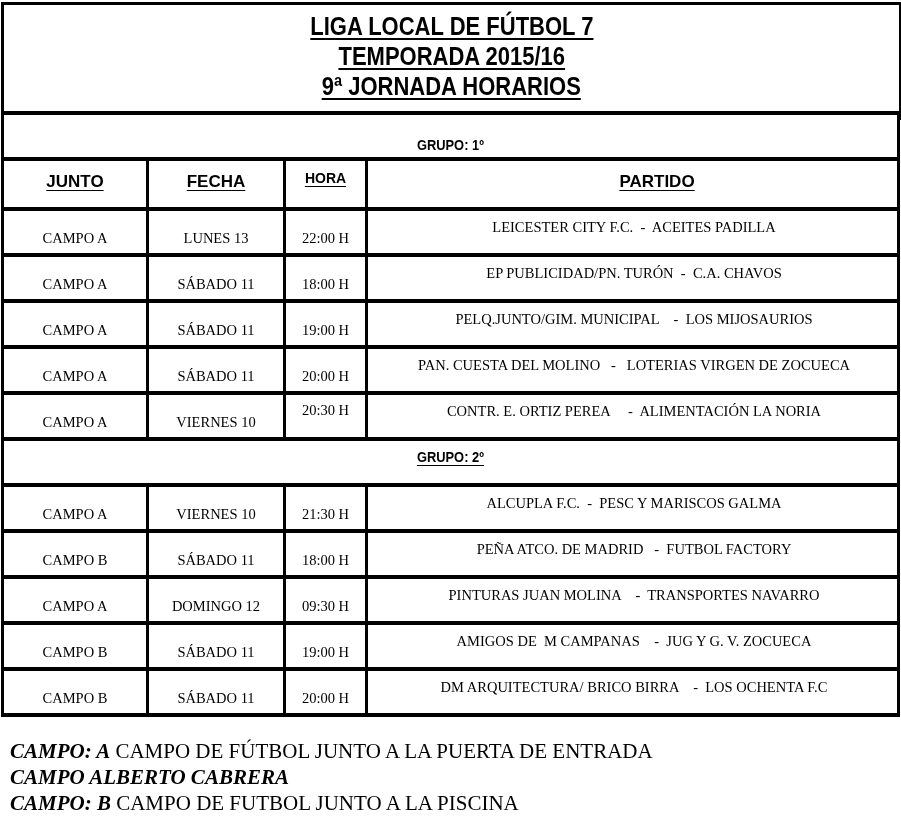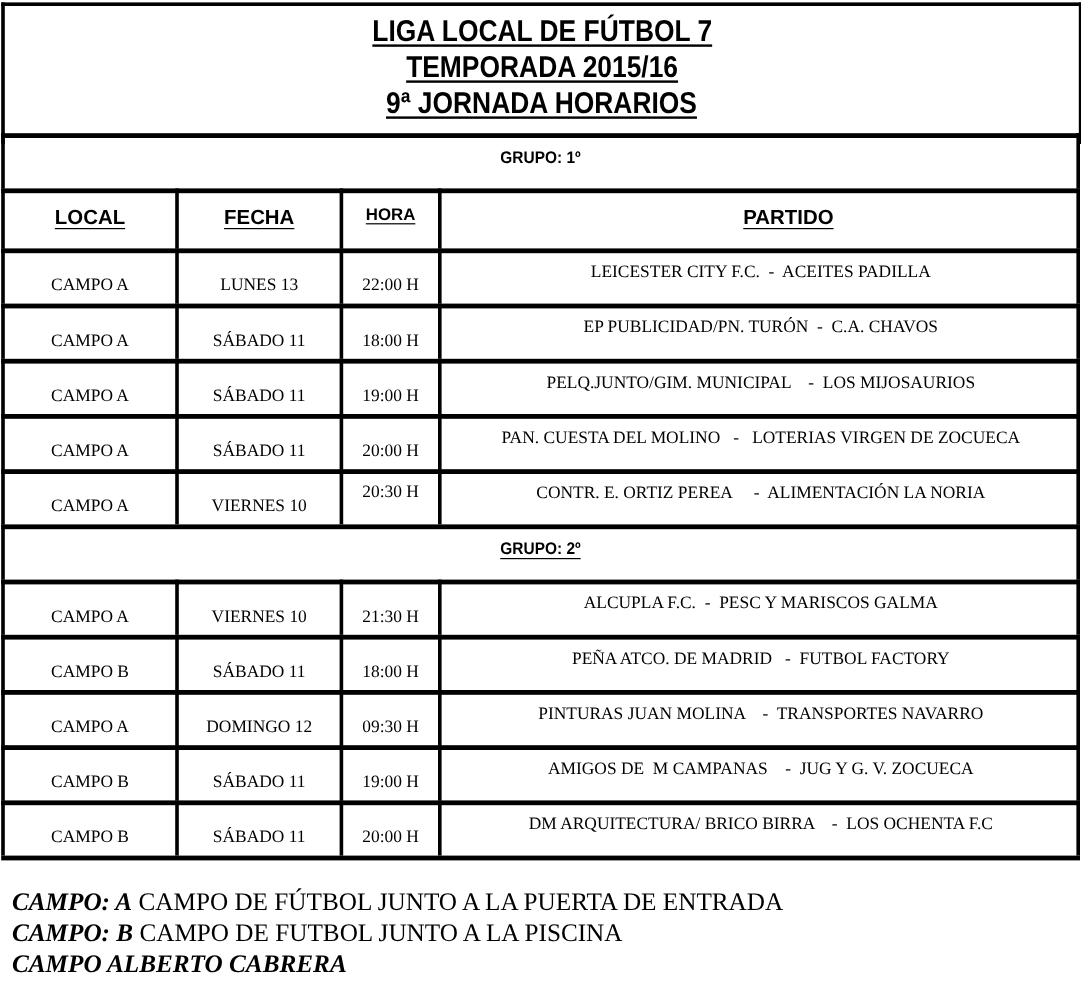--- a/index.html
+++ b/index.html
@@ -56,30 +56,30 @@
     <div><span>LIGA LOCAL DE FÚTBOL 7</span></div>
     <div><span>TEMPORADA 2015/16</span></div>
     <div><span>9ª JORNADA HORARIOS</span></div>
   </div>
   <div id="grid">
       <div class="vline" style="left: 0px; top: 109px; height: 2px;"></div>
       <div class="vline" style="left: 896px; top: 109px; height: 2px;"></div>
       <div class="hline" style="top: 109px;"></div>
       <div class="vline" style="left: 0px; top: 109px; height: 46px;"></div>
       <div class="vline" style="left: 896px; top: 109px; height: 46px;"></div>
-      <div class="grupo" style="top: 113px;">
+      <div class="grupo" style="top: 127px;">
         <span>GRUPO: 1º</span>
       </div>
       <div class="hline" style="top: 155px;"></div>
       <div class="vline" style="left: 0px; top: 155px; height: 50px;"></div>
       <div class="vline" style="left: 145px; top: 155px; height: 50px;"></div>
       <div class="vline" style="left: 282px; top: 155px; height: 50px;"></div>
       <div class="vline" style="left: 364px; top: 155px; height: 50px;"></div>
       <div class="vline" style="left: 896px; top: 155px; height: 50px;"></div>
-      <div class="cell hdr" style="left: 3px; top: 159px; width: 142px; height: 46px;">LOCAL</div>
+      <div class="cell hdr" style="left: 3px; top: 159px; width: 142px; height: 46px;">JUNTO</div>
       <div class="cell hdr" style="left: 148px; top: 159px; width: 134px; height: 46px;">FECHA</div>
       <div class="cell hdr small" style="left: 285px; top: 159px; width: 79px; height: 46px;">HORA</div>
       <div class="cell hdr" style="left: 367px; top: 159px; width: 532px; height: 46px; padding-left: 46px;">PARTIDO</div>
       <div class="hline" style="top: 205px;"></div>
       <div class="vline" style="left: 0px; top: 205px; height: 46px;"></div>
       <div class="vline" style="left: 145px; top: 205px; height: 46px;"></div>
       <div class="vline" style="left: 282px; top: 205px; height: 46px;"></div>
       <div class="vline" style="left: 364px; top: 205px; height: 46px;"></div>
       <div class="vline" style="left: 896px; top: 205px; height: 46px;"></div>
       <div class="cell data" style="left: 3px; top: 209px; width: 142px; height: 42px;">CAMPO A</div>
@@ -181,15 +181,15 @@
       <div class="cell data" style="left: 3px; top: 669px; width: 142px; height: 42px;">CAMPO B</div>
       <div class="cell data" style="left: 148px; top: 669px; width: 134px; height: 42px;">SÁBADO 11</div>
       <div class="cell data" style="left: 285px; top: 669px; width: 79px; height: 42px;">20:00 H</div>
       <div class="cell match" style="left: 367px; top: 669px; width: 532px; height: 54px;">DM ARQUITECTURA/ BRICO BIRRA    -  LOS OCHENTA F.C</div>
       <div class="hline" style="top: 711px;"></div>
     </div>
 </div>
 
 <div class="legend">
   <div><span class="key">CAMPO: A</span><span> CAMPO DE FÚTBOL JUNTO A LA PUERTA DE ENTRADA</span></div>
+  <div><span class="key">CAMPO ALBERTO CABRERA</span><span></span></div>
   <div><span class="key">CAMPO: B</span><span> CAMPO DE FUTBOL JUNTO A LA PISCINA</span></div>
-  <div><span class="key">CAMPO ALBERTO CABRERA</span><span></span></div>
 </div>
 
 </body></html>

